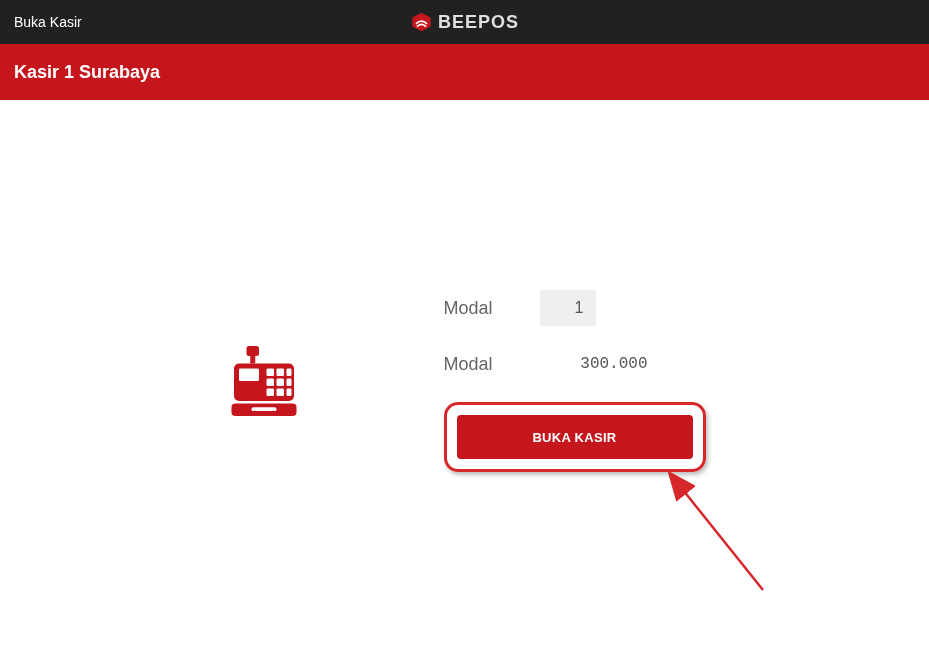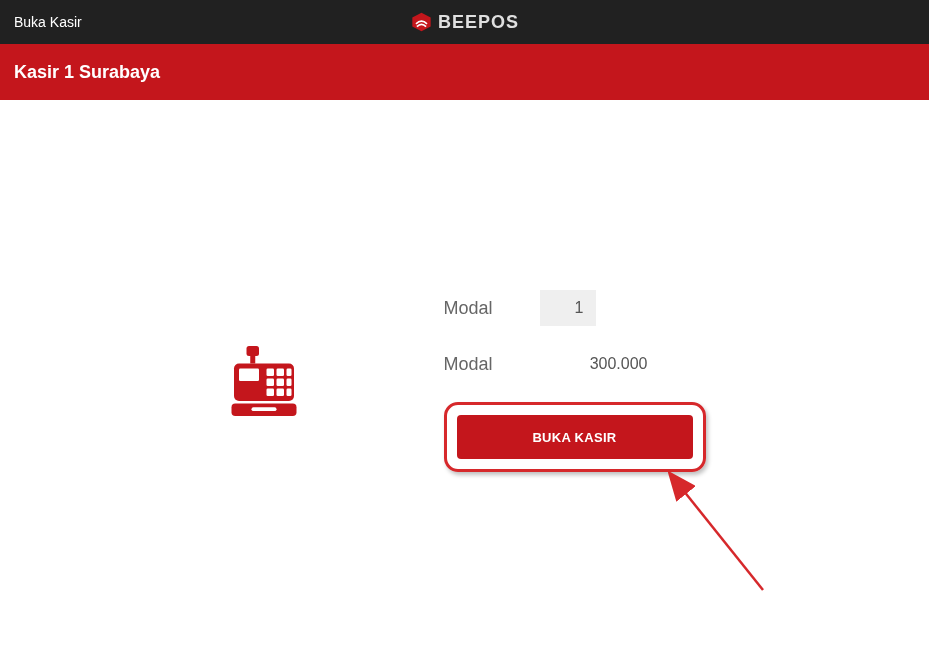--- a/index.html
+++ b/index.html
@@ -96,20 +96,21 @@
     .form-input {
       width: 120px;
       height: 36px;
       background: #ffffff;
       border: none;
       text-align: right;
       padding-right: 12px;
       color: #555555;
       font-size: 16px;
       outline: none;
+      font-family: Liberation Mono, monospace;
     }
     .button-highlight {
       border: 3px solid #d6282b;
       border-radius: 14px;
       padding: 10px;
       box-shadow: 2px 3px 4px rgba(0,0,0,0.25);
       width: 262px;
     }
     .open-button {
       background: #c4161c;

